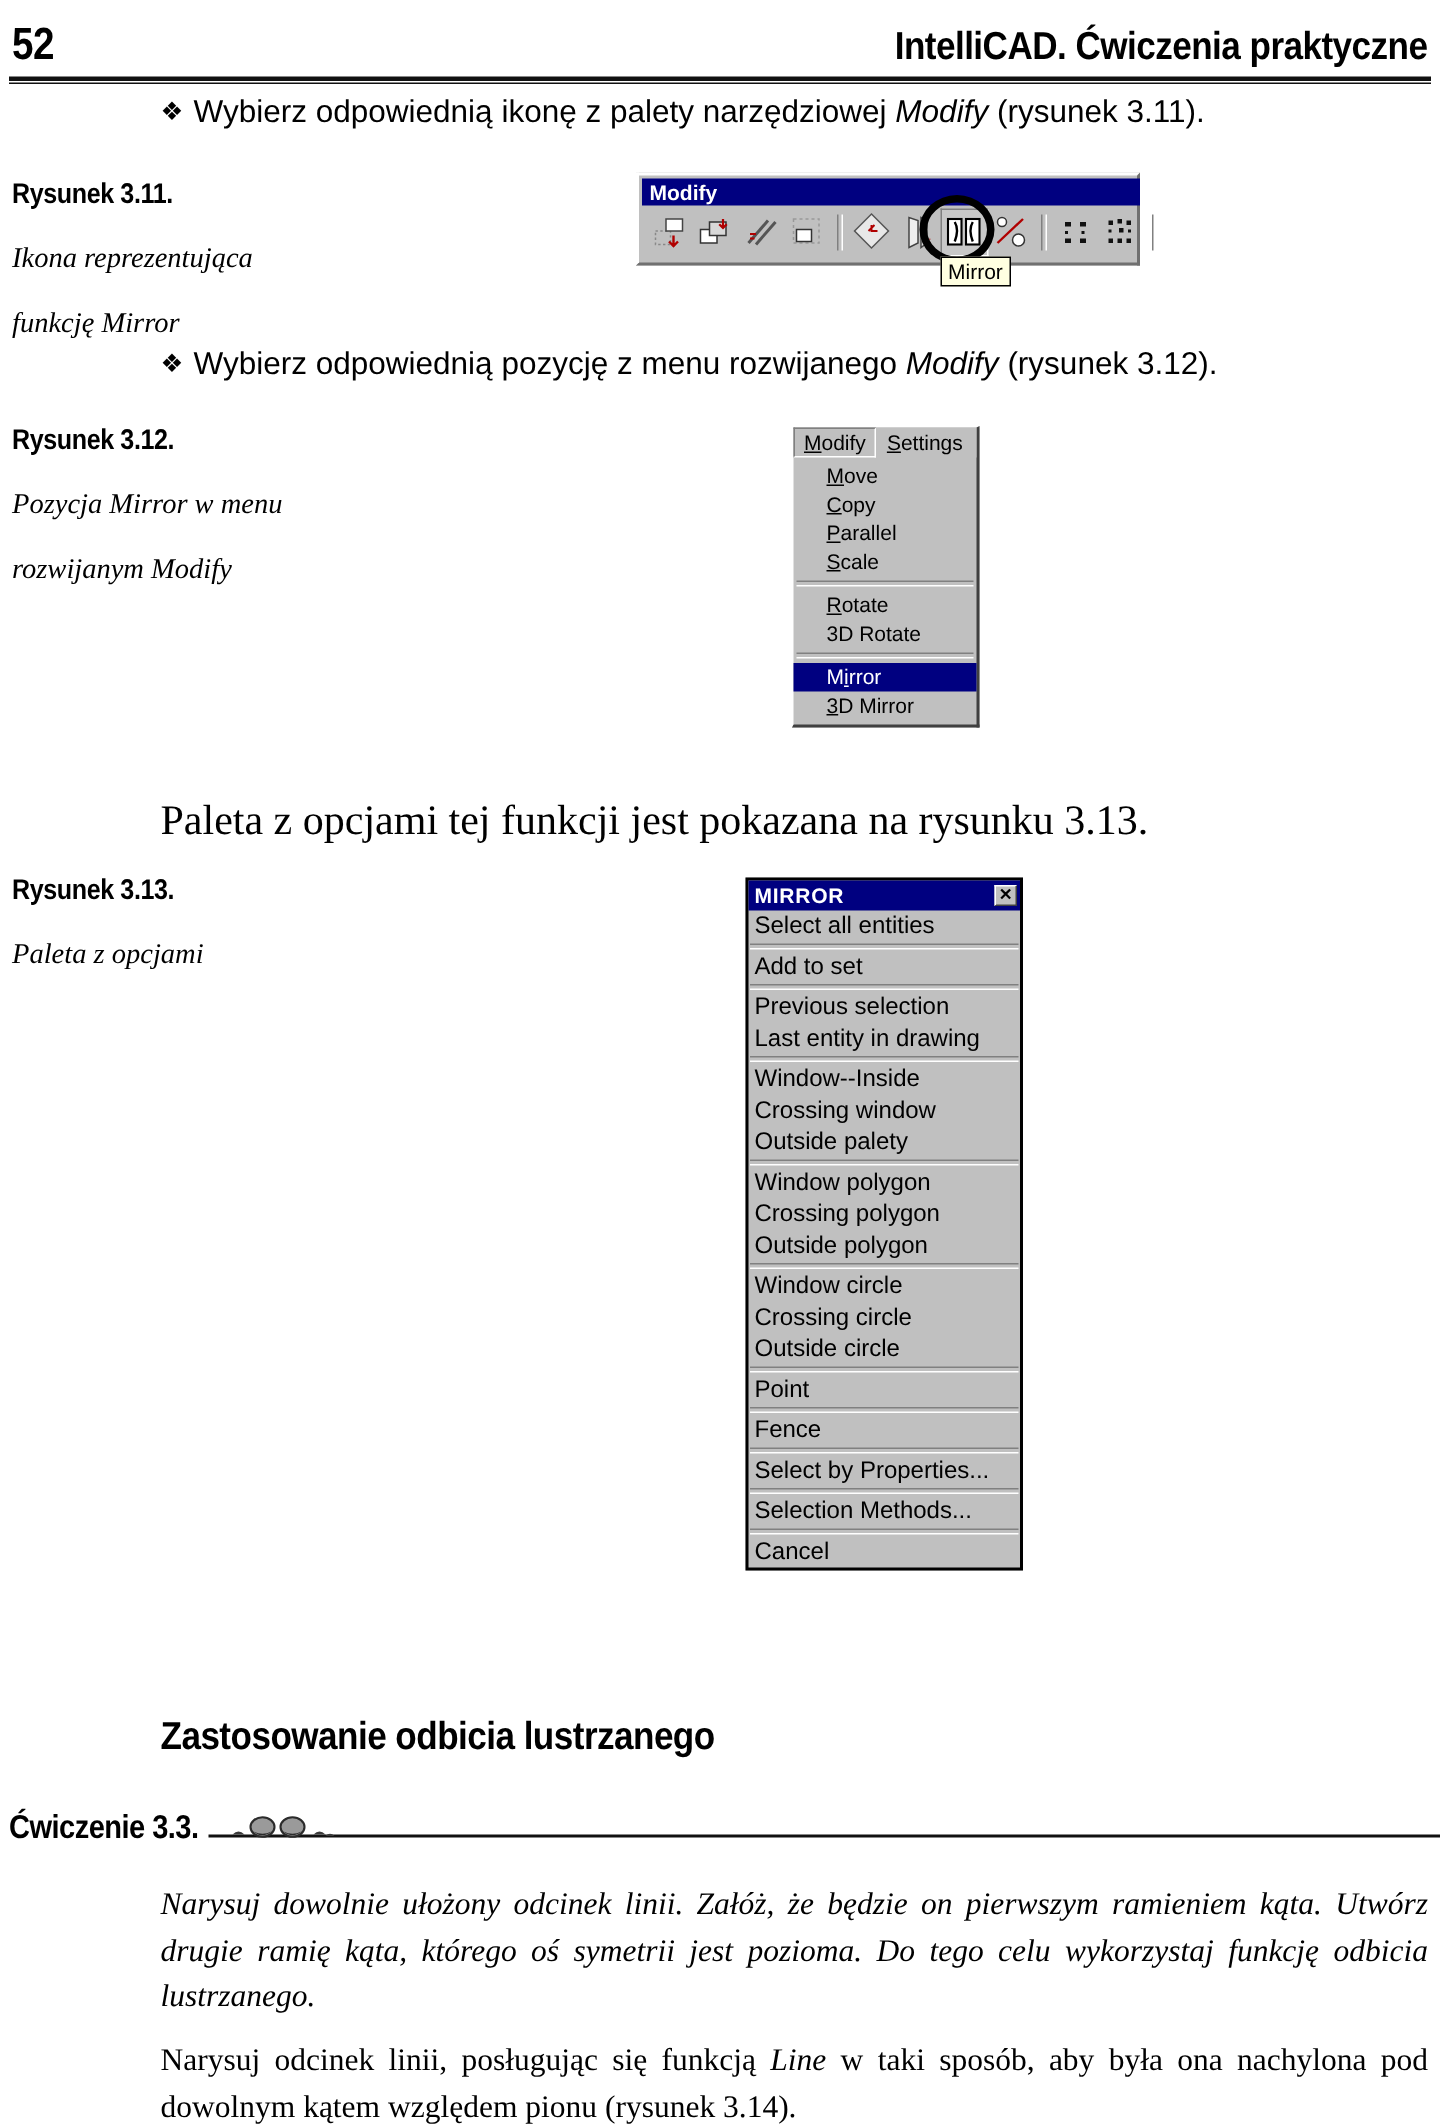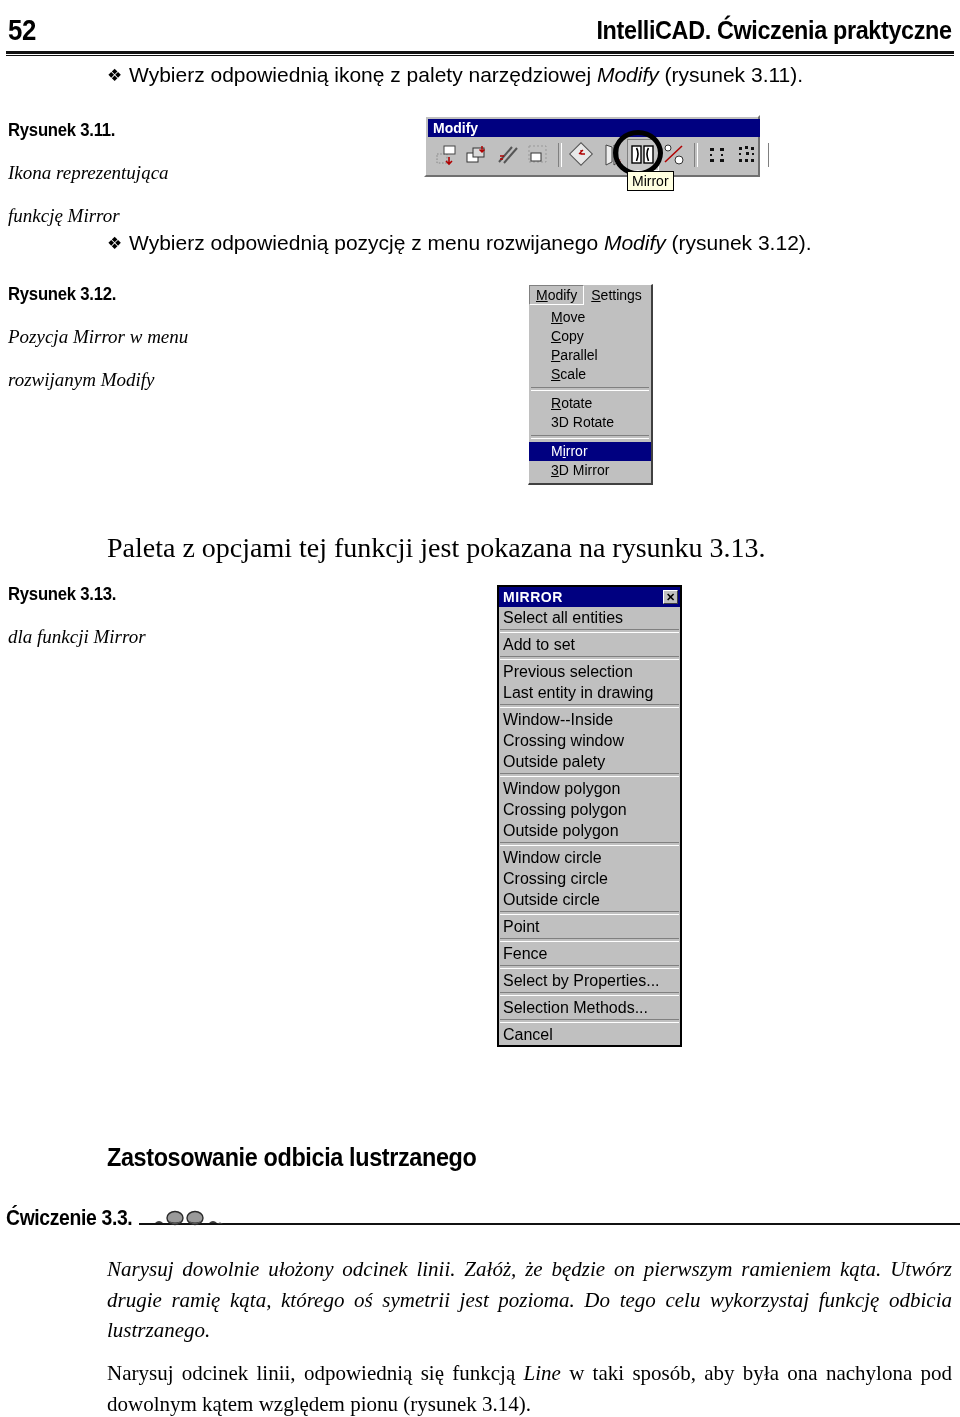--- a/index.html
+++ b/index.html
@@ -499,21 +499,21 @@
     <div class="menu-sep"></div>
     <div class="menu-item highlight">M<span class="uline">i</span>rror</div>
     <div class="menu-item"><span class="uline">3</span>D Mirror</div>
   </div>
 </div>
 
 <div class="body-text" style="left:107px; top:528px; width:840px;">Paleta z opcjami tej funkcji jest pokazana na rysunku 3.13.</div>
 
 <div class="fig-caption" style="left:8px; top:582px;">
   <span class="fig-num">Rysunek 3.13.</span>
-  <span class="fig-desc">dla funkcji Mirror</span>
+  <span class="fig-desc">Paleta z opcjami</span>
 </div>
 
 <div id="fig-mirror-palette">
   <div class="pal-title">
     <span class="pal-title-text">MIRROR</span>
     <span class="pal-close">✕</span>
   </div>
   <div class="pal-body">
 
     <div class="pal-item">Select all entities</div>
@@ -570,13 +570,13 @@
       <ellipse cx="42" cy="9" rx="8" ry="6.5" fill="#9a9a9a" stroke="#2b2b2b" stroke-width="1.4"></ellipse>
       <path d="M36 12 q6 5 12 0 q-6 3 -12 0 z" fill="#2b2b2b"></path>
       <path d="M56 14 q4 -4 8 0 z"></path>
       <path d="M64 15 q3 -3 6 0 z"></path>
     </g>
   </svg>
 </div>
 
 <div id="para-exercise">Narysuj dowolnie ułożony odcinek linii. Załóż, że będzie on pierwszym ramieniem kąta. Utwórz drugie ramię kąta, którego oś symetrii jest pozioma. Do tego celu wykorzystaj funkcję odbicia lustrzanego.</div>
 
-<div id="para-final"><span>Narysuj odcinek linii, odpowiednią się funkcją </span><i>Line</i><span> w taki sposób, aby była ona nachylona pod dowolnym kątem względem pionu (rysunek 3.14).</span></div>
+<div id="para-final"><span>Narysuj odcinek linii, posługując się funkcją </span><i>Line</i><span> w taki sposób, aby była ona nachylona pod dowolnym kątem względem pionu (rysunek 3.14).</span></div>
 
 </body></html>

